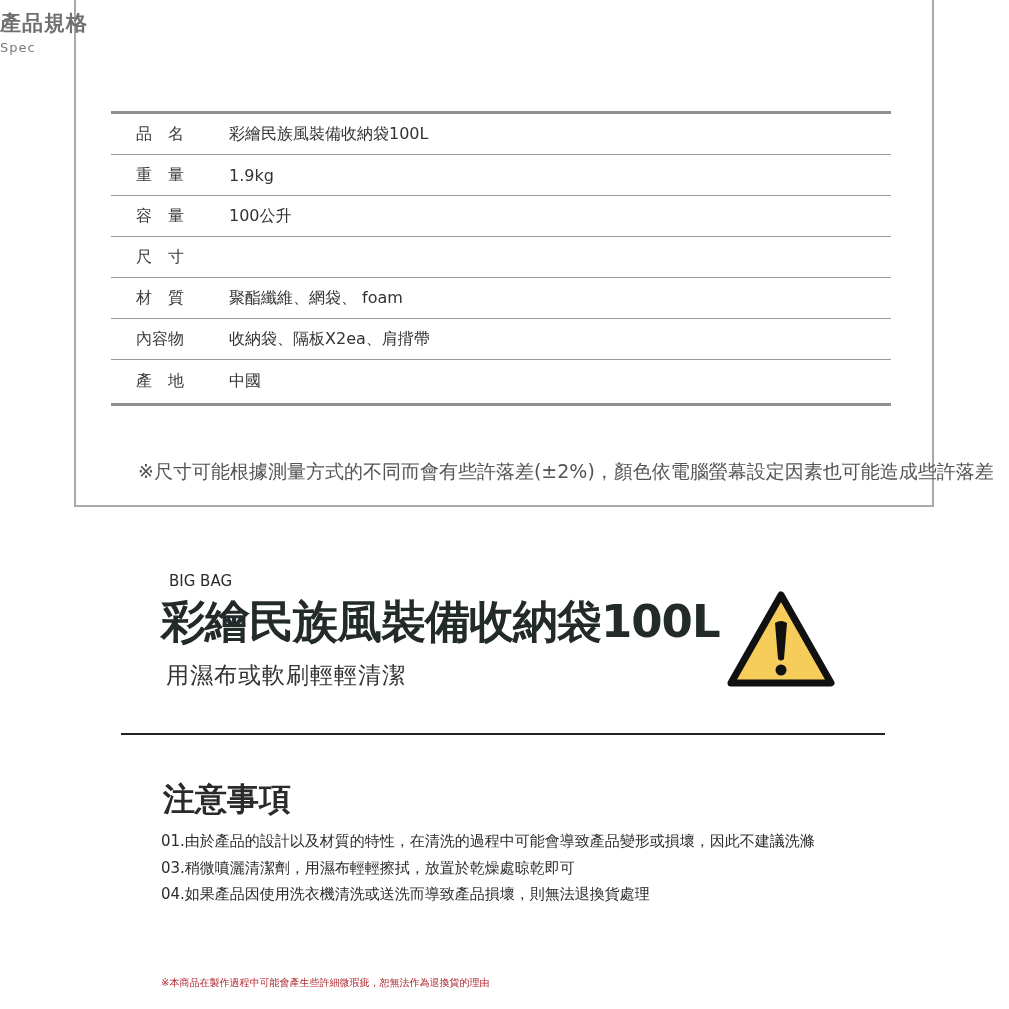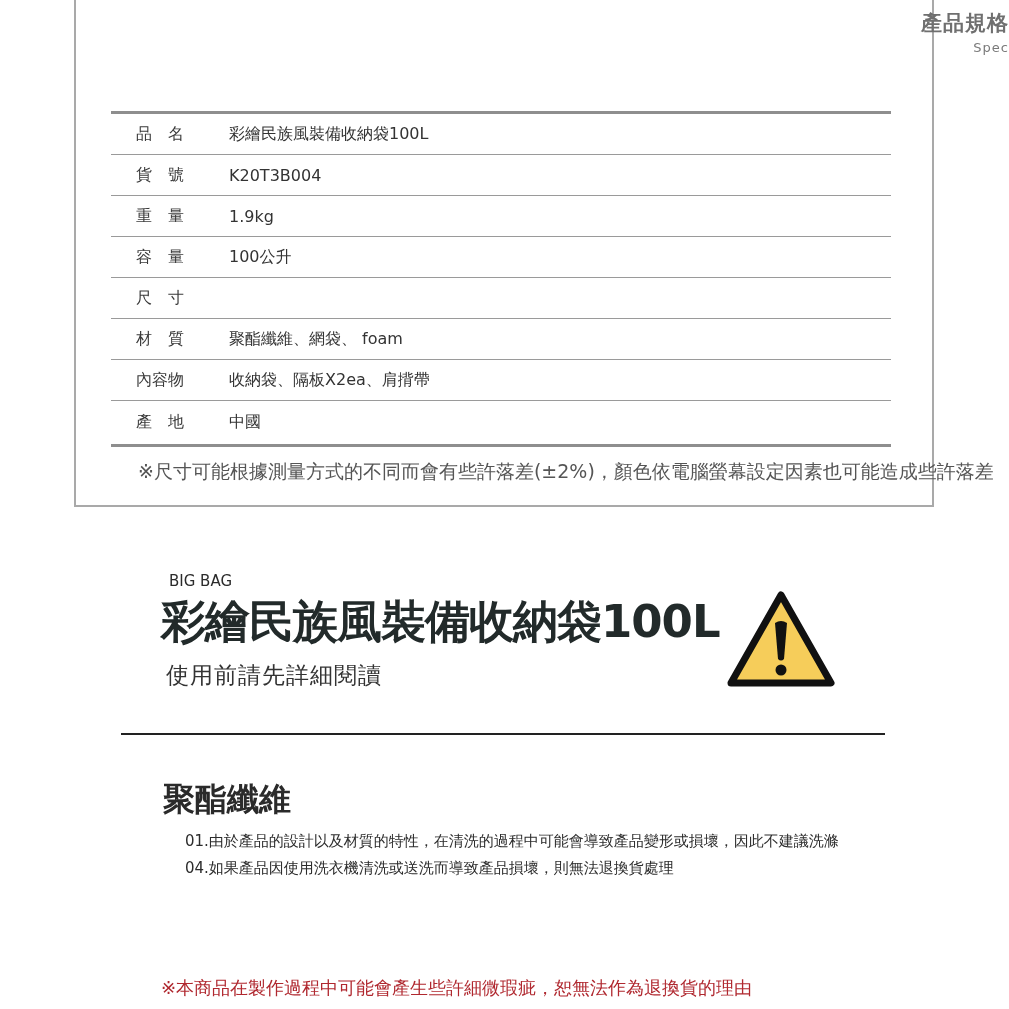--- a/index.html
+++ b/index.html
@@ -5,25 +5,25 @@
   * { margin: 0; padding: 0; box-sizing: border-box; }
   html, body { width: 1009px; height: 1009px; background: #ffffff; overflow: hidden; }
   body { position: relative; font-family: "DejaVu Sans", "Liberation Sans", sans-serif; color: #333; }
 
   
   .spec-frame {
     position: absolute; left: 74px; top: -2px; width: 860px; height: 509px;
     border: 2px solid #a9a9a9; border-top: none;
   }
   .spec-title {
-    position: absolute; left: 0; width: 1009px; top: 9px; text-align: right;
+    position: absolute; left: 0; width: 1009px; top: 9px; text-align: left;
     font-size: 21px; font-weight: bold; color: #6f6f6f; letter-spacing: 1px;
   }
   .spec-subtitle {
-    position: absolute; left: 0; width: 1009px; top: 40px; text-align: right;
+    position: absolute; left: 0; width: 1009px; top: 40px; text-align: left;
     font-size: 13px; color: #7a7a7a; letter-spacing: 1px;
   }
   .spec-table {
     position: absolute; left: 111px; top: 79px; width: 780px;
     border-top: 3px solid #8e8e8e; border-bottom: 3px solid #8e8e8e; margin-top: 32px;
   }
   .spec-row {
     height: 41px; display: flex; align-items: center;
     border-bottom: 1px solid #9a9a9a;
   }
@@ -52,41 +52,37 @@
     position: absolute; left: 725px; top: 589px; width: 112px; height: 102px;
   }
   .divider {
     position: absolute; left: 121px; top: 733px; width: 764px; height: 2px; background: #222;
   }
 
   
   .notes-title {
     position: absolute; left: 163px; top: 778px; font-size: 32px; font-weight: bold; color: #2a2a2a;
   }
-  .notes-list { position: absolute; left: 161px; top: 828px; margin-left: 24px; }
+  .notes-list { position: absolute; left: 161px; top: 828px; }
   .notes-item { font-size: 15px; color: #2c2c2c; height: 26.5px; line-height: 26.5px; white-space: nowrap; }
   .disclaimer {
-    position: absolute; left: 161px; top: 976px; font-size: 18px; color: #b0282f; white-space: nowrap;
+    position: absolute; left: 161px; top: 976px; font-size: 10px; color: #b0282f; white-space: nowrap;
   }
 </style>
 </head>
 <body>
 
 <div class="spec-frame"></div>
 <div class="spec-title">產品規格</div>
 <div class="spec-subtitle">Spec</div>
 
 <div class="spec-table">
   <div class="spec-row">
     <span class="spec-label">品　名</span>
     <span class="spec-value">彩繪民族風裝備收納袋100L</span>
-  </div>
-  <div class="spec-row">
-    <span class="spec-label">貨　號</span>
-    <span class="spec-value">K20T3B004</span>
   </div>
   <div class="spec-row">
     <span class="spec-label">重　量</span>
     <span class="spec-value">1.9kg</span>
   </div>
   <div class="spec-row">
     <span class="spec-label">容　量</span>
     <span class="spec-value">100公升</span>
   </div>
   <div class="spec-row">
@@ -103,28 +99,29 @@
   <div class="spec-row">
     <span class="spec-label">產　地</span>
     <span class="spec-value">中國</span>
   </div>
 </div>
 
 <div class="spec-note">※尺寸可能根據測量方式的不同而會有些許落差(±2%)，顏色依電腦螢幕設定因素也可能造成些許落差</div>
 
 <div class="big-bag">BIG BAG</div>
 <div class="product-title">彩繪民族風裝備收納袋100L</div>
-<div class="product-sub">使用前請先詳細閱讀</div>
+<div class="product-sub">用濕布或軟刷輕輕清潔</div>
 
 <svg class="warning-icon" viewBox="0 0 112 102">
   <path d="M56 6 L106 94 L6 94 Z" fill="#f6cd5a" stroke="#111" stroke-width="7" stroke-linejoin="round"></path>
   <path d="M50 34 Q56 30 62 34 L59 70 Q56 73 53 70 Z" fill="#111"></path>
   <circle cx="56" cy="81" r="5.5" fill="#111"></circle>
 </svg>
 
 <div class="divider"></div>
 
-<div class="notes-title">聚酯纖維</div>
+<div class="notes-title">注意事項</div>
 <div class="notes-list">
   <div class="notes-item">01.由於產品的設計以及材質的特性，在清洗的過程中可能會導致產品變形或損壞，因此不建議洗滌</div>
+  <div class="notes-item">03.稍微噴灑清潔劑，用濕布輕輕擦拭，放置於乾燥處晾乾即可</div>
   <div class="notes-item">04.如果產品因使用洗衣機清洗或送洗而導致產品損壞，則無法退換貨處理</div>
 </div>
 <div class="disclaimer">※本商品在製作過程中可能會產生些許細微瑕疵，恕無法作為退換貨的理由</div>
 
 </body></html>

